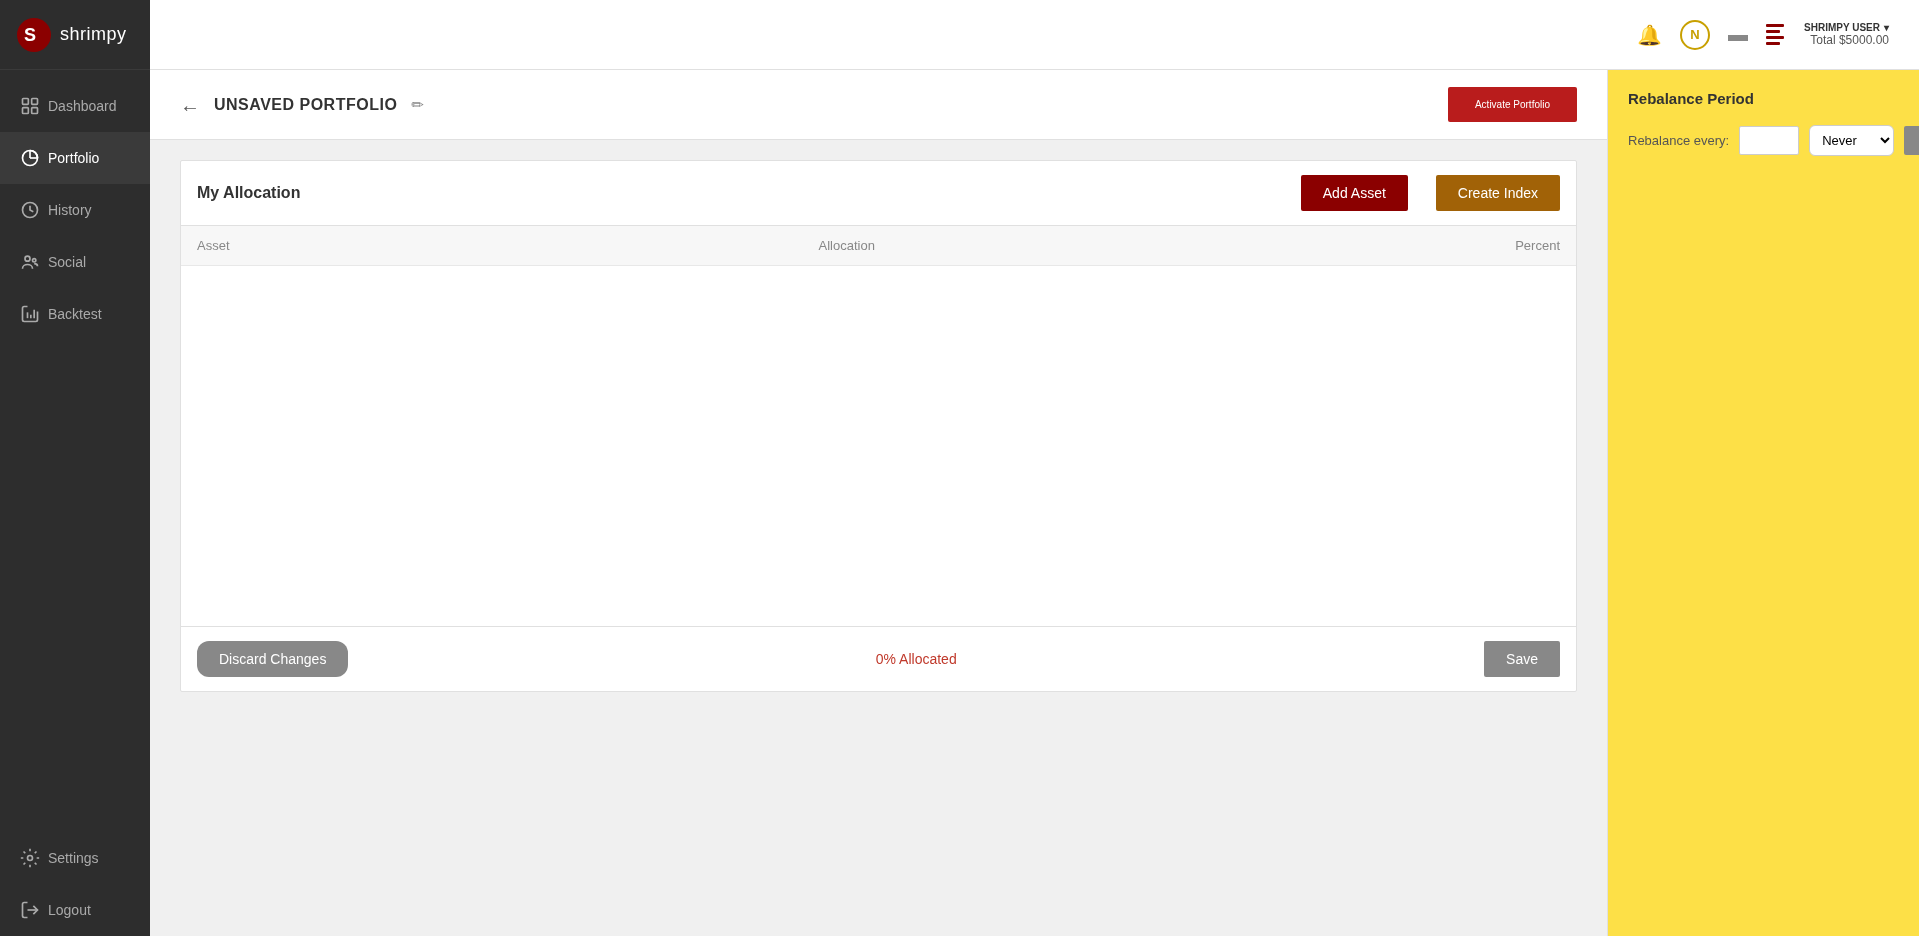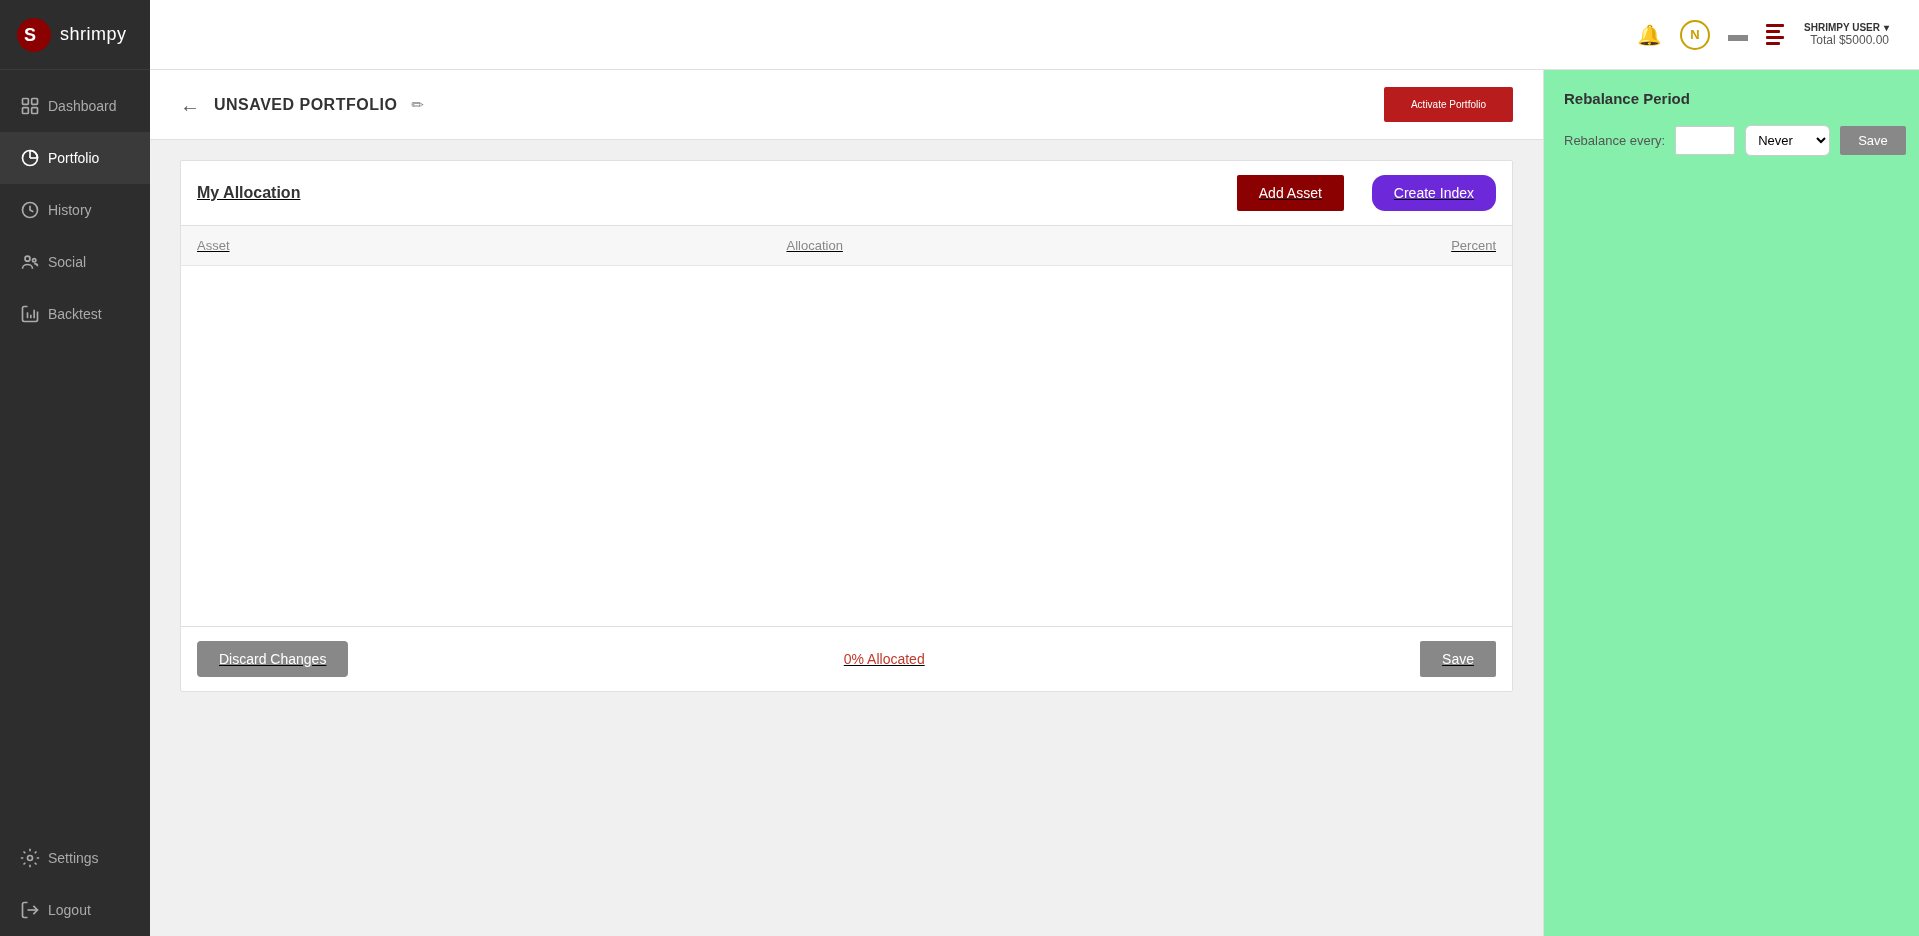--- a/index.html
+++ b/index.html
@@ -189,21 +189,20 @@
       padding: 12px 27px;
       font-size: 10px;
       cursor: pointer;
       border-radius: 2px;
     }
 
     
     .portfolio-body {
       padding: 20px 30px;
       flex: 1;
-      text-decoration: underline;
     }
     .allocation-section {
       background: #fff;
       border: 1px solid #e0e0e0;
       border-radius: 2px;
     }
     .allocation-header-row {
       display: flex;
       align-items: center;
       justify-content: space-between;
@@ -223,27 +222,27 @@
       background: #8b0000;
       color: #fff;
       border: none;
       padding: 10px 22px;
       font-size: 14px;
       cursor: pointer;
       border-radius: 2px;
       font-weight: 500;
     }
     .create-index-btn {
-      background: #6d28d9;
+      background: #a16207;
       color: #fff;
       border: none;
       padding: 4px 22px;
       font-size: 14px;
       cursor: pointer;
-      border-radius: 13px;
+      border-radius: 2px;
     }
 
     
     .table-header {
       display: grid;
       grid-template-columns: 1fr 1fr 120px;
       padding: 12px 16px;
       background: #f7f7f7;
       border-bottom: 1px solid #e8e8e8;
     }
@@ -267,41 +266,41 @@
       padding: 14px 16px;
       border-top: 1px solid #e0e0e0;
     }
     .discard-btn {
       background: #888;
       color: #fff;
       border: none;
       padding: 10px 22px;
       font-size: 14px;
       cursor: pointer;
-      border-radius: 4px;
+      border-radius: 12px;
     }
     .allocated-text {
       color: #c0392b;
       font-size: 14px;
       font-weight: 500;
     }
     .save-bottom-btn {
       background: #888;
       color: #fff;
       border: none;
       padding: 10px 22px;
       font-size: 14px;
       cursor: pointer;
       border-radius: 2px;
     }
 
     
     .right-panel {
-      width: 376px;
-      background: #86efac;
+      width: 312px;
+      background: #fde047;
       border-left: 1px solid #e0e0e0;
       padding: 20px;
       flex-shrink: 0;
     }
     .rebalance-title {
       font-size: 15px;
       font-weight: 600;
       color: #333;
       margin-bottom: 18px;
     }

